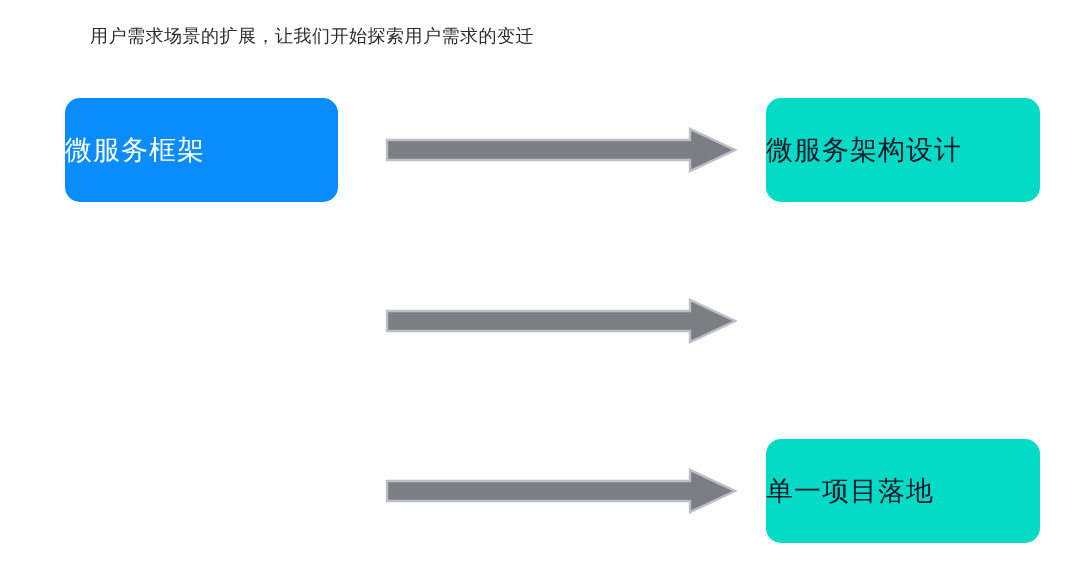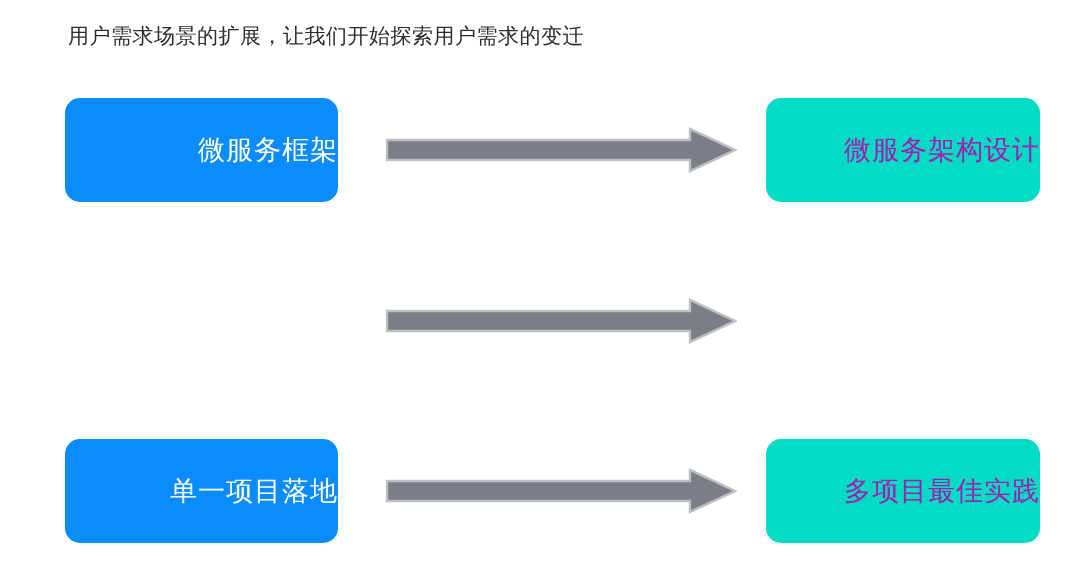--- a/index.html
+++ b/index.html
@@ -19,23 +19,23 @@
     position: absolute;
     left: 0;
     top: 0;
     width: 1080px;
     height: 580px;
     background: #ffffff;
   }
 
   #headline {
     position: absolute;
-    left: 68px;
+    left: 90px;
     top: 21px;
-    font-size: 21px;
+    font-size: 18px;
     line-height: 30px;
     color: #2c2c2c;
     letter-spacing: 0.5px;
     white-space: nowrap;
     font-weight: 400;
   }
 
   .row {
     position: absolute;
     left: 0;
@@ -46,21 +46,21 @@
   .row-1 { top: 269px; }
   .row-2 { top: 439px; }
 
   .node {
     position: absolute;
     top: 0;
     height: 104px;
     border-radius: 15px;
     display: flex;
     align-items: center;
-    justify-content: flex-end;
+    justify-content: flex-start;
     box-sizing: border-box;
   }
 
   .node-source {
     left: 65px;
     width: 273px;
     background: #0a8cfc;
   }
   .node-target {
     left: 766px;
@@ -69,21 +69,21 @@
   }
 
   .node-label {
     font-size: 27px;
     line-height: 34px;
     letter-spacing: 1px;
     white-space: nowrap;
     font-weight: 400;
   }
   .node-source .node-label { color: #ffffff; }
-  .node-target .node-label { color: #a21caf; }
+  .node-target .node-label { color: #0f172a; }
 
   .arrow-wrap {
     position: absolute;
     left: 385px;
     top: 29px;
     width: 352px;
     height: 46px;
   }
   .arrow-wrap svg {
     display: block;
@@ -118,28 +118,25 @@
 
     <div class="arrow-wrap">
       <svg viewBox="0 0 352 46" xmlns="http://www.w3.org/2000/svg">
         <polygon points="2,13 305,13 305,2 350,23 305,44 305,33 2,33" fill="#7b7e85" stroke="#bdbfc4" stroke-width="2.4" stroke-linejoin="miter"></polygon>
       </svg>
     </div>
 
   </div>
 
   <div class="row row-2">
-    <div class="node node-source">
-      <span class="node-label">单一项目落地</span>
-    </div>
 
     <div class="arrow-wrap">
       <svg viewBox="0 0 352 46" xmlns="http://www.w3.org/2000/svg">
         <polygon points="2,13 305,13 305,2 350,23 305,44 305,33 2,33" fill="#7b7e85" stroke="#bdbfc4" stroke-width="2.4" stroke-linejoin="miter"></polygon>
       </svg>
     </div>
 
     <div class="node node-target">
-      <span class="node-label">多项目最佳实践</span>
+      <span class="node-label">单一项目落地</span>
     </div>
   </div>
 
 </div>
 
 </body></html>

